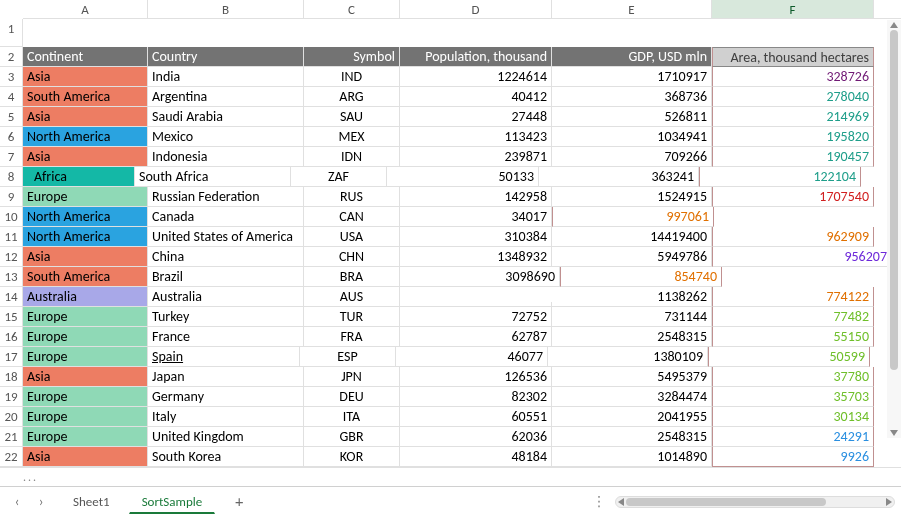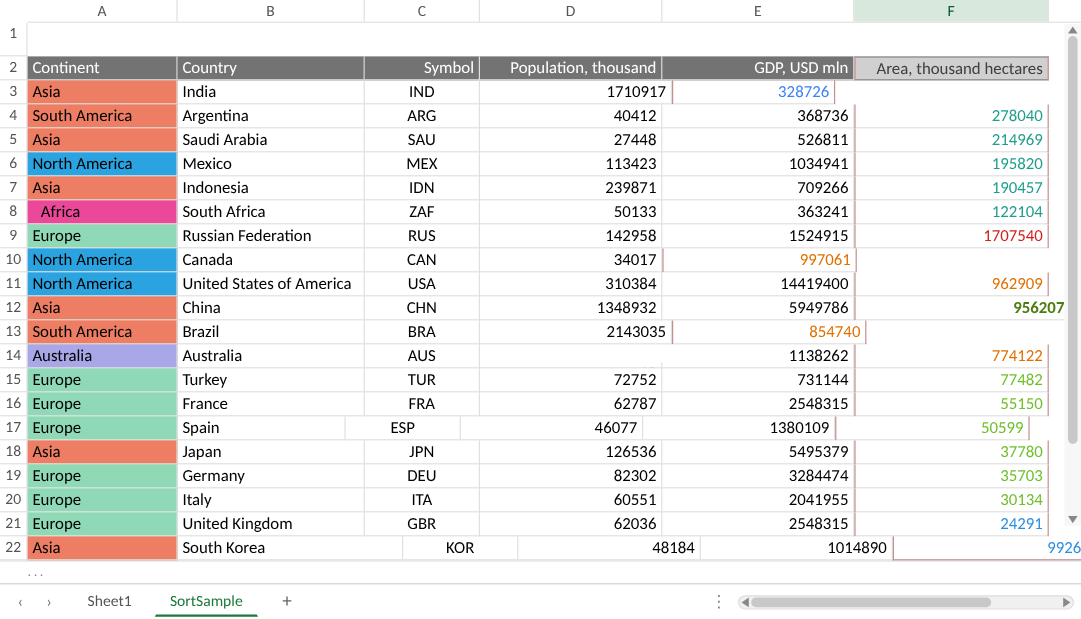--- a/index.html
+++ b/index.html
@@ -228,22 +228,23 @@
         <div class="cell hdr num" id="hdr-E" style="width: 160px;">GDP, USD mln</div>
         <div class="cell area-hdr num sel-col" id="hdr-F" style="width: 162px;">Area, thousand hectares</div>
       </div>
 
       <div id="data-rows">
           <div class="row">
             <div class="row-label">3</div>
             <div class="cell" style="width:125px;background:#ed7d63;">Asia</div>
             <div class="cell" style="width:156px;">India</div>
             <div class="cell ctr" style="width:96px;">IND</div>
+            <div class="cell num" style="width:152px;">1224614</div>
             <div class="cell num" style="width:160px;">1710917</div>
-            <div class="cell num sel-col" style="width:136px;color:#3b82f6;">328726</div>
+            <div class="cell num sel-col" style="width:162px;color:#701a75;">328726</div>
           </div>
           <div class="row">
             <div class="row-label">4</div>
             <div class="cell" style="width:125px;background:#ed7d63;">South America</div>
             <div class="cell" style="width:156px;">Argentina</div>
             <div class="cell ctr" style="width:96px;">ARG</div>
             <div class="cell num" style="width:152px;">40412</div>
             <div class="cell num" style="width:160px;">368736</div>
             <div class="cell num sel-col" style="width:162px;color:#1f9e8a;">278040</div>
           </div>
@@ -269,21 +270,21 @@
             <div class="row-label">7</div>
             <div class="cell" style="width:125px;background:#ed7d63;">Asia</div>
             <div class="cell" style="width:156px;">Indonesia</div>
             <div class="cell ctr" style="width:96px;">IDN</div>
             <div class="cell num" style="width:152px;">239871</div>
             <div class="cell num" style="width:160px;">709266</div>
             <div class="cell num sel-col" style="width:162px;color:#1f9e8a;">190457</div>
           </div>
           <div class="row">
             <div class="row-label">8</div>
-            <div class="cell" style="width:125px;background:#ec4899;padding-left:11px;">Africa</div>
+            <div class="cell" style="width:112px;background:#14b8a6;padding-left:11px;">Africa</div>
             <div class="cell" style="width:156px;">South Africa</div>
             <div class="cell ctr" style="width:96px;">ZAF</div>
             <div class="cell num" style="width:152px;">50133</div>
             <div class="cell num" style="width:160px;">363241</div>
             <div class="cell num sel-col" style="width:162px;color:#1f9e8a;">122104</div>
           </div>
           <div class="row">
             <div class="row-label">9</div>
             <div class="cell" style="width:125px;background:#8fd9b6;">Europe</div>
             <div class="cell" style="width:156px;">Russian Federation</div>
@@ -309,28 +310,28 @@
             <div class="cell num" style="width:160px;">14419400</div>
             <div class="cell num sel-col" style="width:162px;color:#e07000;">962909</div>
           </div>
           <div class="row">
             <div class="row-label">12</div>
             <div class="cell" style="width:125px;background:#ed7d63;">Asia</div>
             <div class="cell" style="width:156px;">China</div>
             <div class="cell ctr" style="width:96px;">CHN</div>
             <div class="cell num" style="width:152px;">1348932</div>
             <div class="cell num" style="width:160px;">5949786</div>
-            <div class="cell num sel-col" style="width:180px;color:#4d7c0f;font-weight:bold;">956207</div>
+            <div class="cell num sel-col" style="width:180px;color:#6d28d9;">956207</div>
           </div>
           <div class="row">
             <div class="row-label">13</div>
             <div class="cell" style="width:125px;background:#ed7d63;">South America</div>
             <div class="cell" style="width:156px;">Brazil</div>
             <div class="cell ctr" style="width:96px;">BRA</div>
-            <div class="cell num" style="width:160px;">2143035</div>
+            <div class="cell num" style="width:160px;">3098690</div>
             <div class="cell num sel-col" style="width:162px;color:#e07000;">854740</div>
           </div>
           <div class="row">
             <div class="row-label">14</div>
             <div class="cell" style="width:125px;background:#a8a8e8;">Australia</div>
             <div class="cell" style="width:156px;">Australia</div>
             <div class="cell ctr" style="width:96px;">AUS</div>
             <div class="cell num" style="width:152px;margin-top:15px;">22268</div>
             <div class="cell num" style="width:160px;">1138262</div>
             <div class="cell num sel-col" style="width:162px;color:#e07000;">774122</div>
@@ -349,21 +350,21 @@
             <div class="cell" style="width:125px;background:#8fd9b6;">Europe</div>
             <div class="cell" style="width:156px;">France</div>
             <div class="cell ctr" style="width:96px;">FRA</div>
             <div class="cell num" style="width:152px;">62787</div>
             <div class="cell num" style="width:160px;">2548315</div>
             <div class="cell num sel-col" style="width:162px;color:#6fbf2a;">55150</div>
           </div>
           <div class="row">
             <div class="row-label">17</div>
             <div class="cell" style="width:125px;background:#8fd9b6;">Europe</div>
-            <div class="cell" style="width:140px;">Spain</div>
+            <div class="cell" style="width:152px;text-decoration:underline;">Spain</div>
             <div class="cell ctr" style="width:96px;">ESP</div>
             <div class="cell num" style="width:152px;">46077</div>
             <div class="cell num" style="width:160px;">1380109</div>
             <div class="cell num sel-col" style="width:162px;color:#6fbf2a;">50599</div>
           </div>
           <div class="row">
             <div class="row-label">18</div>
             <div class="cell" style="width:125px;background:#ed7d63;">Asia</div>
             <div class="cell" style="width:156px;">Japan</div>
             <div class="cell ctr" style="width:96px;">JPN</div>
@@ -394,21 +395,21 @@
             <div class="cell" style="width:125px;background:#8fd9b6;">Europe</div>
             <div class="cell" style="width:156px;">United Kingdom</div>
             <div class="cell ctr" style="width:96px;">GBR</div>
             <div class="cell num" style="width:152px;">62036</div>
             <div class="cell num" style="width:160px;">2548315</div>
             <div class="cell num sel-col" style="width:162px;color:#2a8fe0;">24291</div>
           </div>
           <div class="row">
             <div class="row-label">22</div>
             <div class="cell" style="width:125px;background:#ed7d63;">Asia</div>
-            <div class="cell" style="width:188px;">South Korea</div>
+            <div class="cell" style="width:156px;">South Korea</div>
             <div class="cell ctr" style="width:96px;">KOR</div>
             <div class="cell num" style="width:152px;">48184</div>
             <div class="cell num" style="width:160px;">1014890</div>
             <div class="cell num sel-col sel-box-bottom" style="width:162px;color:#2a8fe0;">9926</div>
           </div>
         </div>
 
     </div>
 
     <div class="ellipsis-row">...</div>

